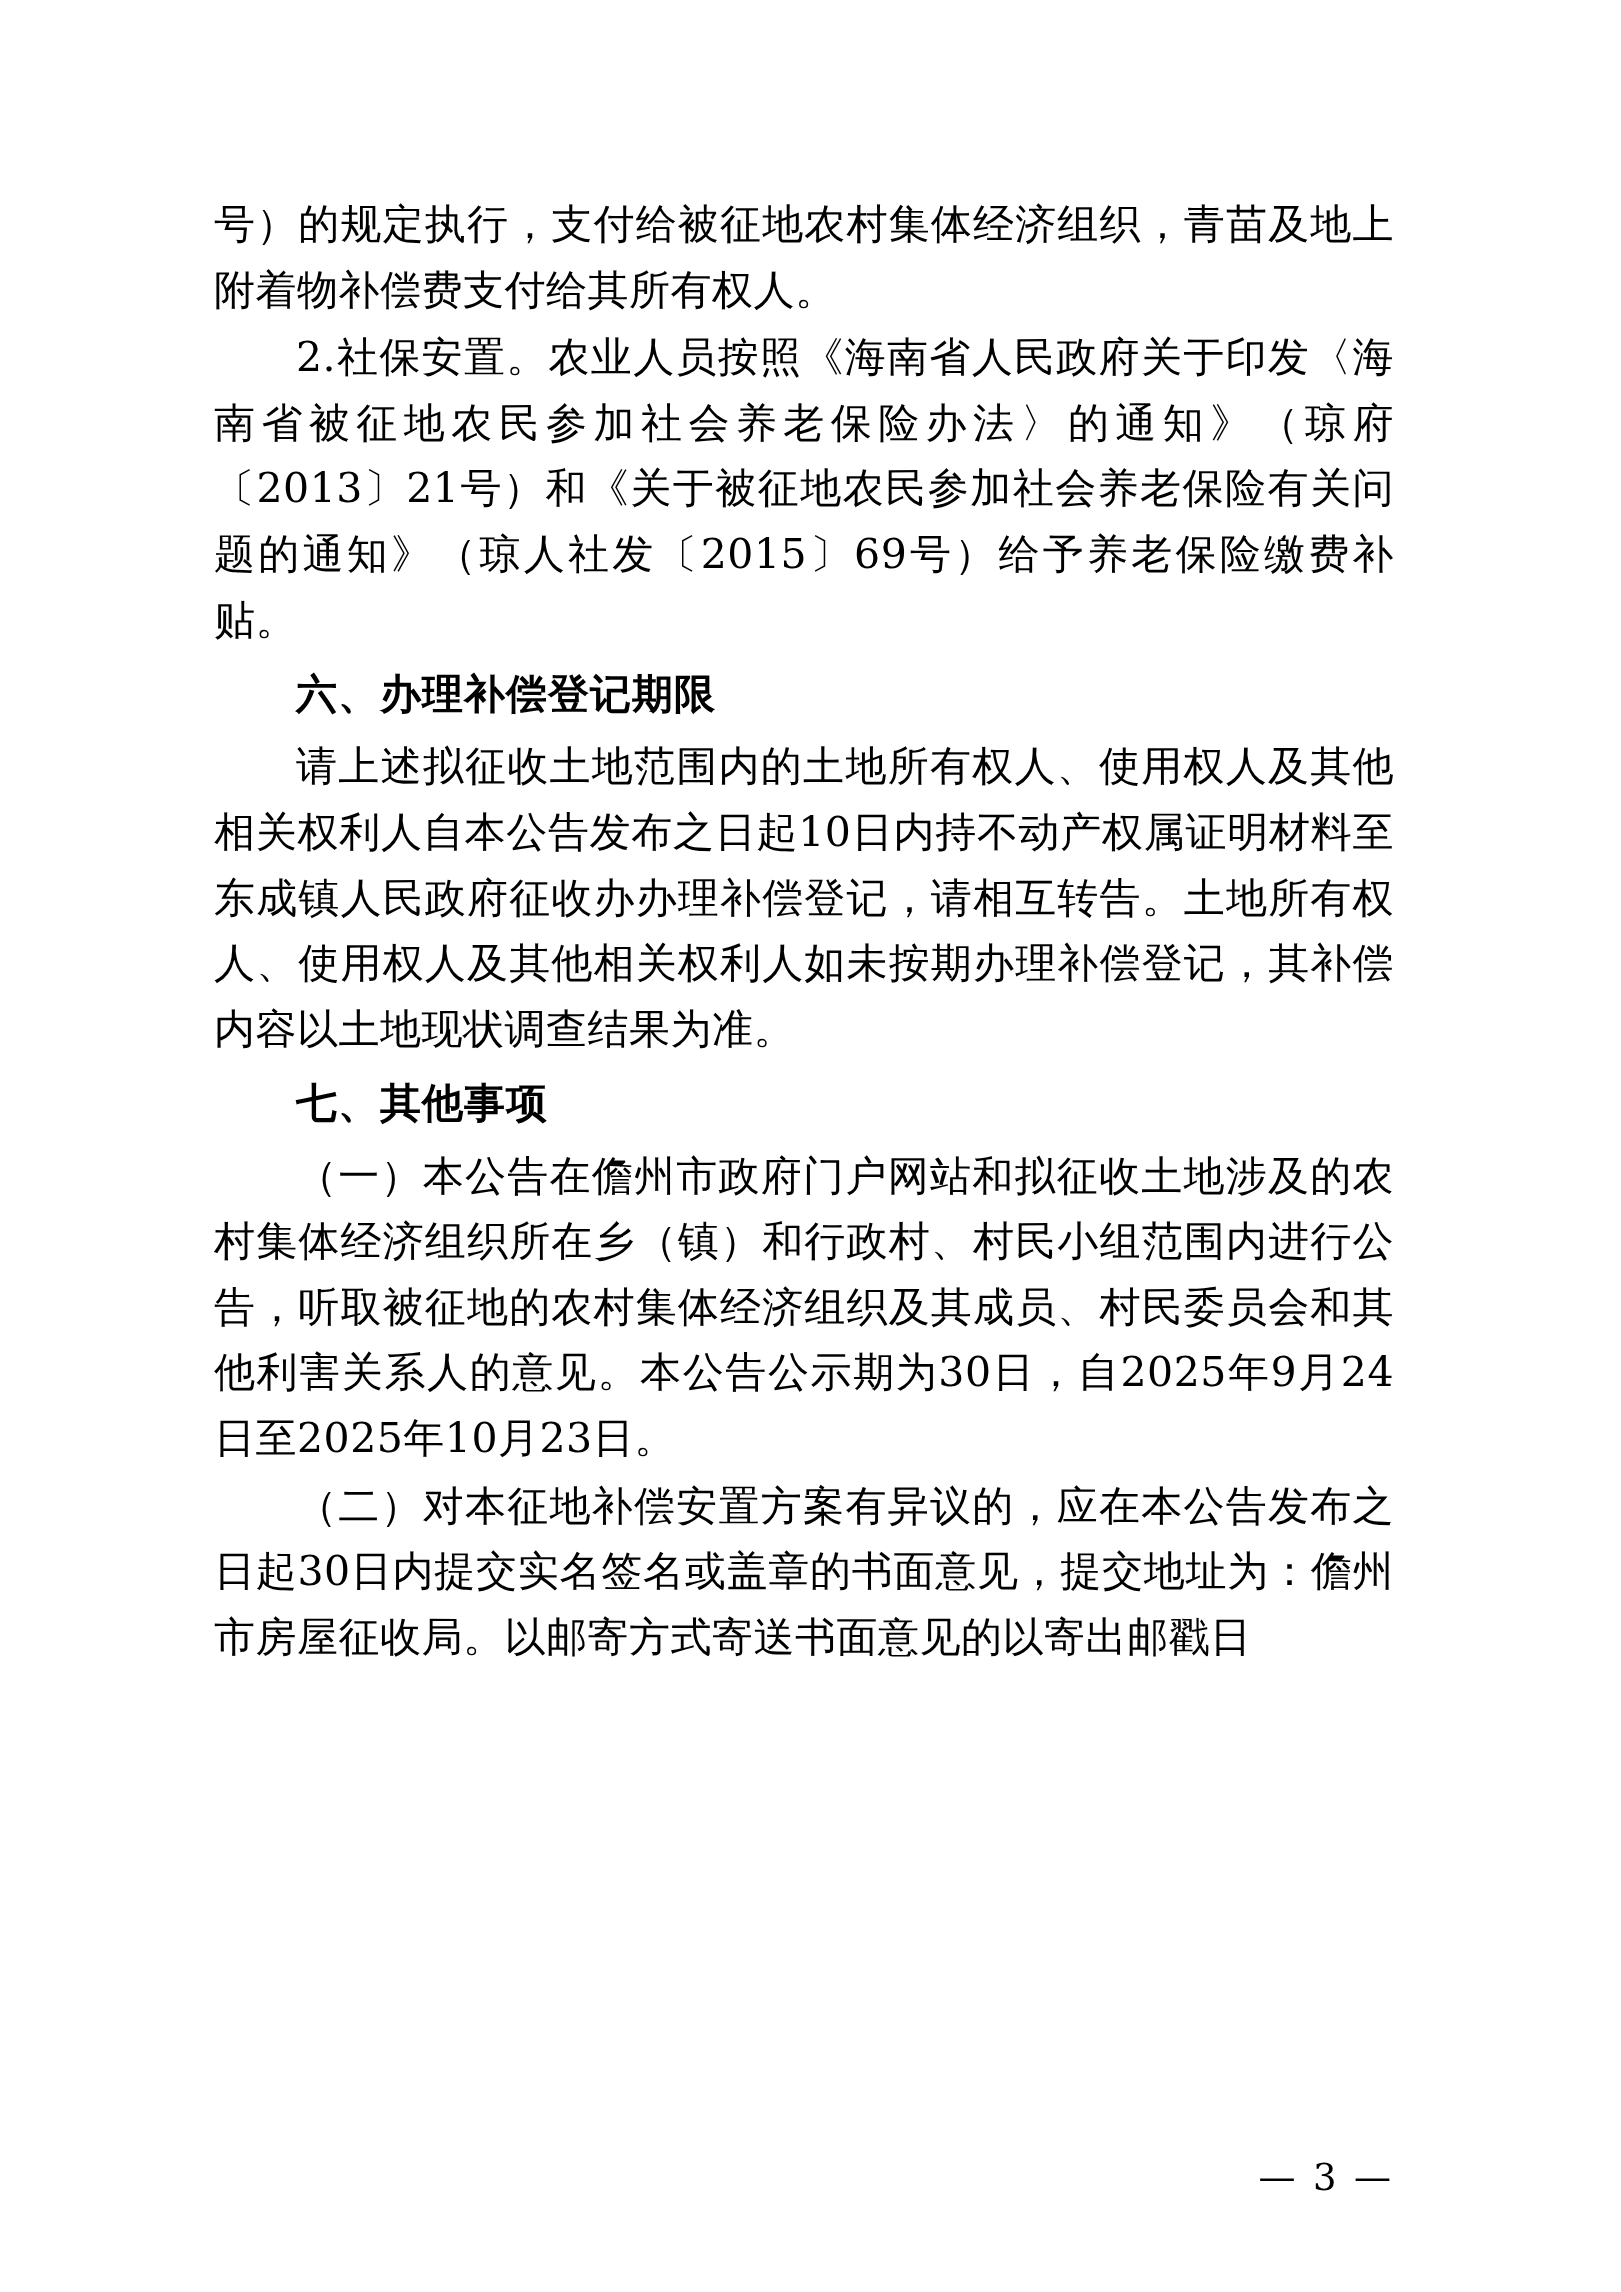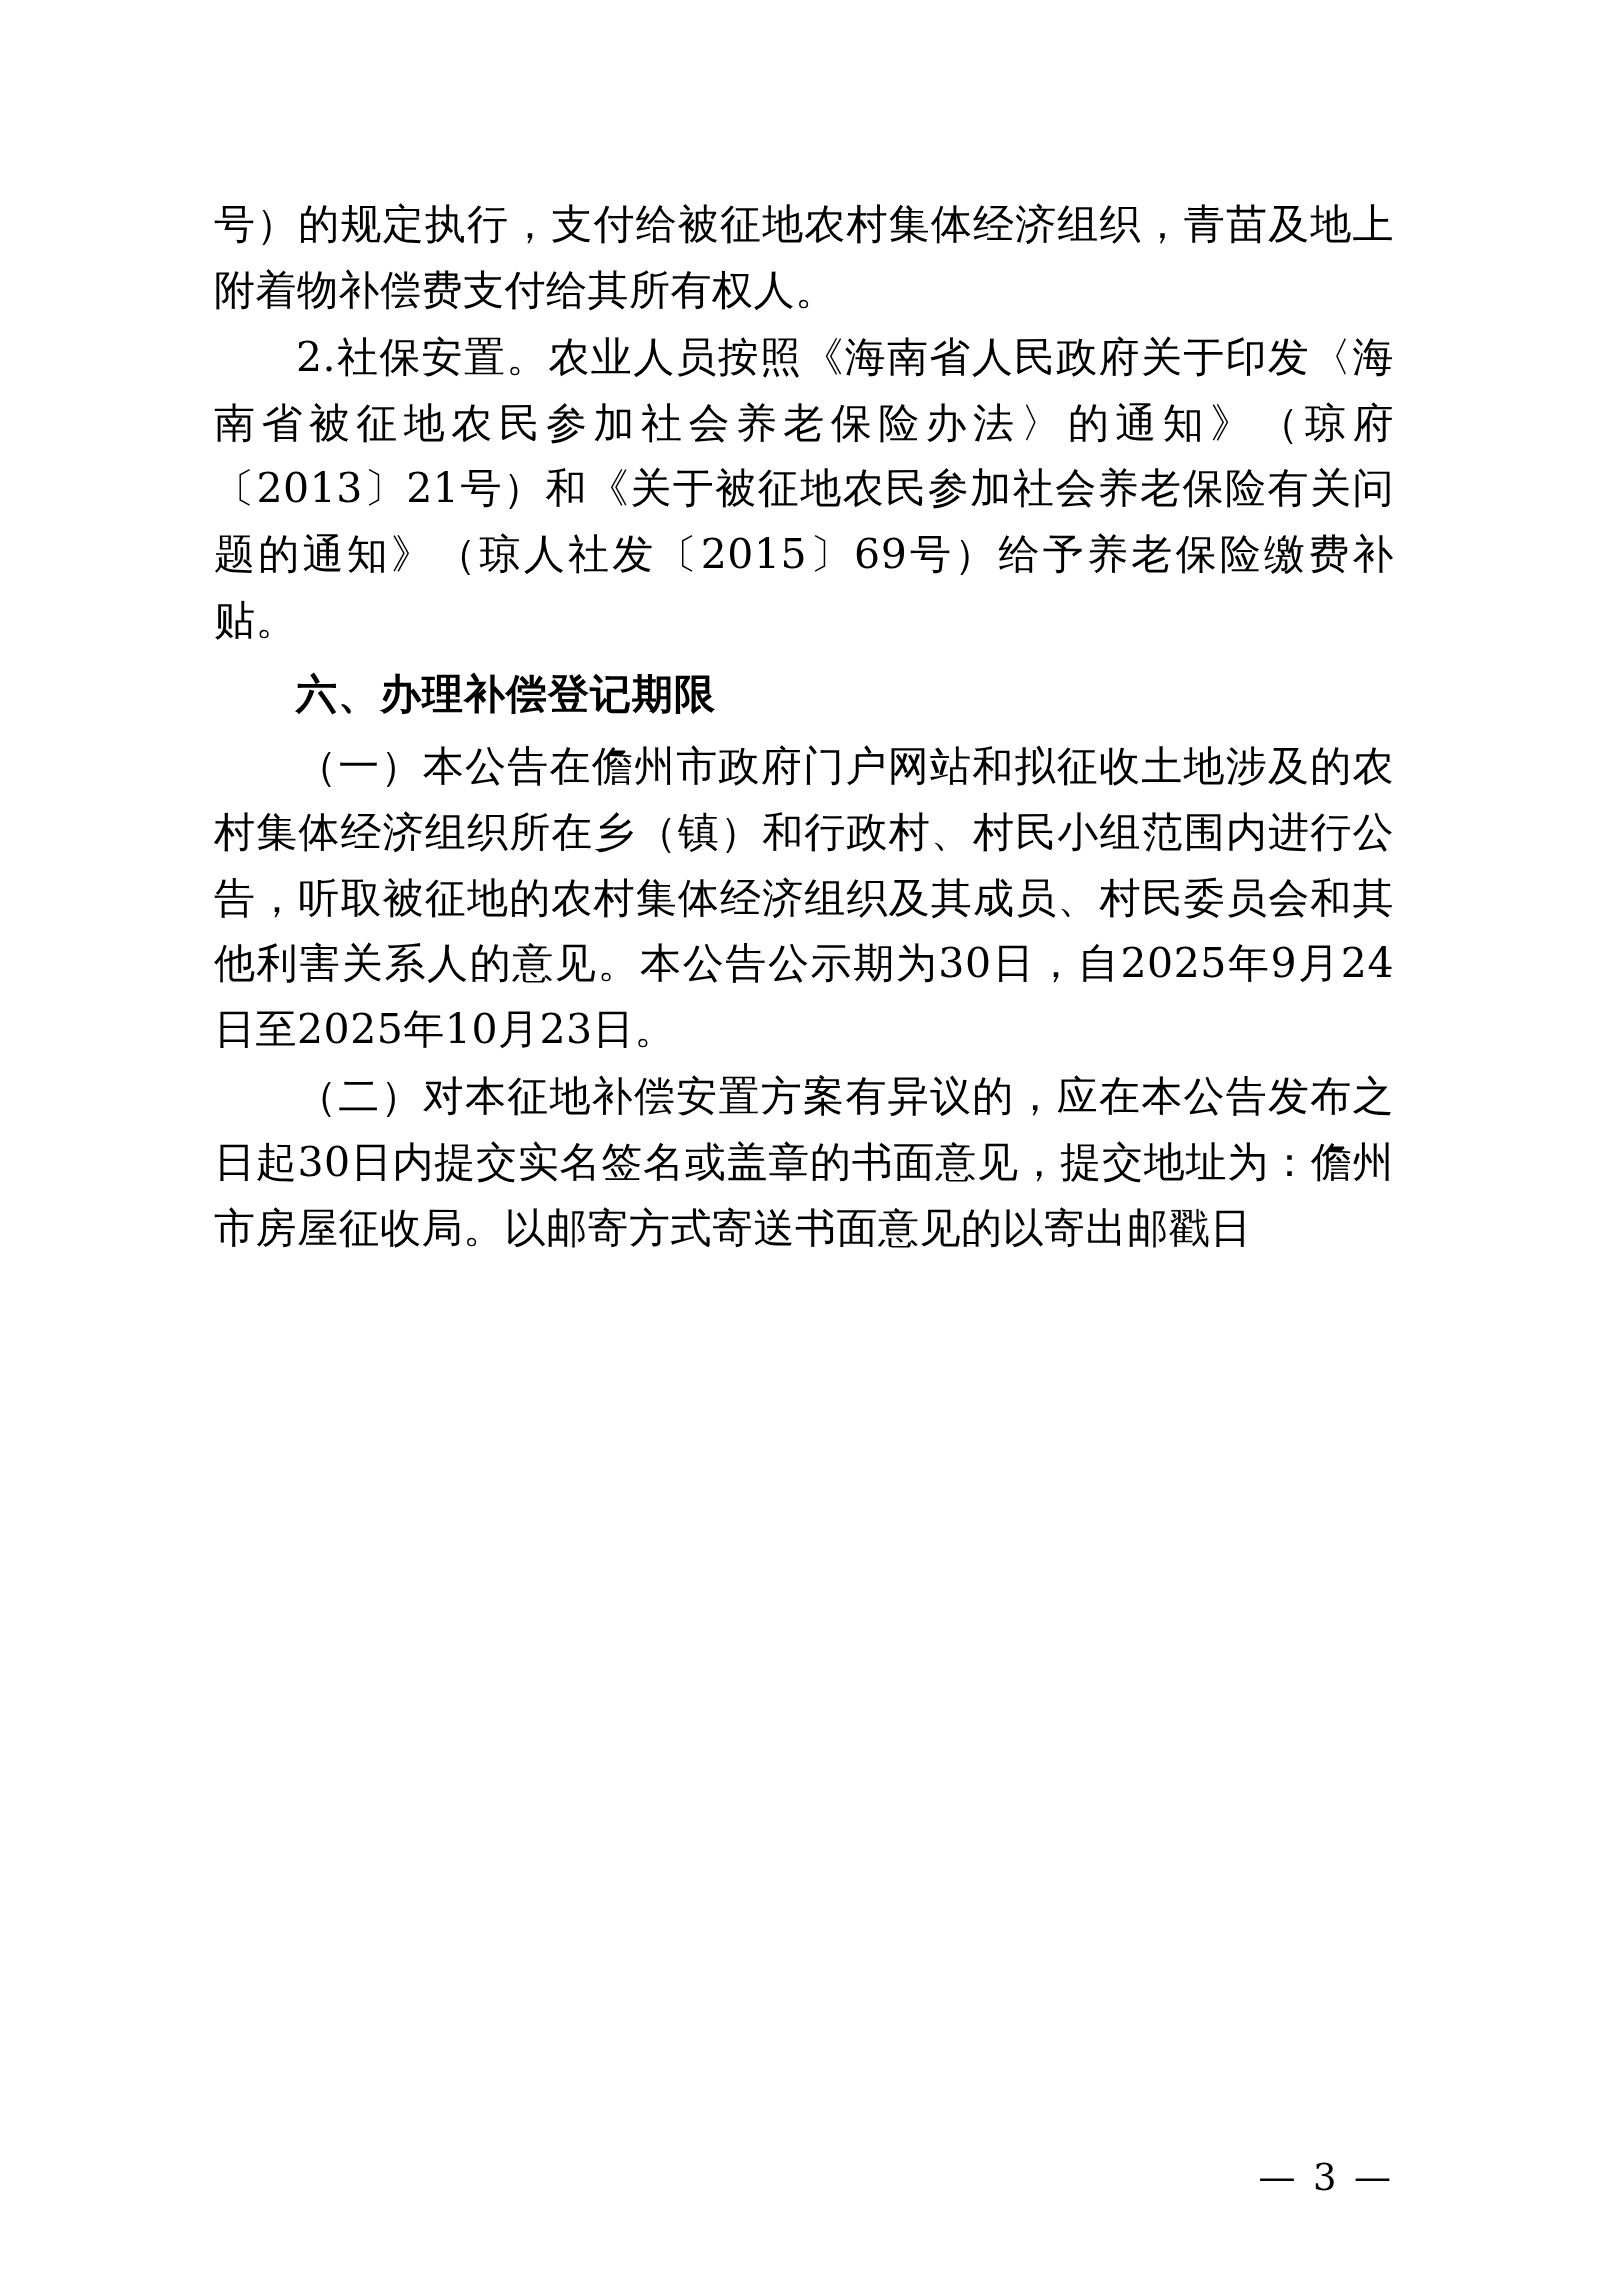--- a/index.html
+++ b/index.html
@@ -61,21 +61,23 @@
 
 <div class="page">
   <div class="doc-body">
 
     <p class="para">号）的规定执行，支付给被征地农村集体经济组织，青苗及地上附着物补偿费支付给其所有权人。</p>
 
     <p class="para indent2">2.社保安置。农业人员按照《海南省人民政府关于印发〈海南省被征地农民参加社会养老保险办法〉的通知》（琼府〔2013〕21号）和《关于被征地农民参加社会养老保险有关问题的通知》（琼人社发〔2015〕69号）给予养老保险缴费补贴。</p>
 
     <h2 class="section-heading">六、办理补偿登记期限</h2>
 
+    <p class="para indent2">请上述拟征收土地范围内的土地所有权人、使用权人及其他相关权利人自本公告发布之日起10日内持不动产权属证明材料至东成镇人民政府征收办办理补偿登记，请相互转告。土地所有权人、使用权人及其他相关权利人如未按期办理补偿登记，其补偿内容以土地现状调查结果为准。</p>
 
+    <h2 class="section-heading">七、其他事项</h2>
 
     <p class="para indent2">（一）本公告在儋州市政府门户网站和拟征收土地涉及的农村集体经济组织所在乡（镇）和行政村、村民小组范围内进行公告，听取被征地的农村集体经济组织及其成员、村民委员会和其他利害关系人的意见。本公告公示期为30日，自2025年9月24日至2025年10月23日。</p>
 
     <p class="para indent2">（二）对本征地补偿安置方案有异议的，应在本公告发布之日起30日内提交实名签名或盖章的书面意见，提交地址为：儋州市房屋征收局。以邮寄方式寄送书面意见的以寄出邮戳日</p>
 
   </div>
 </div>
 
 <div class="page-number">— 3 —</div>
 

